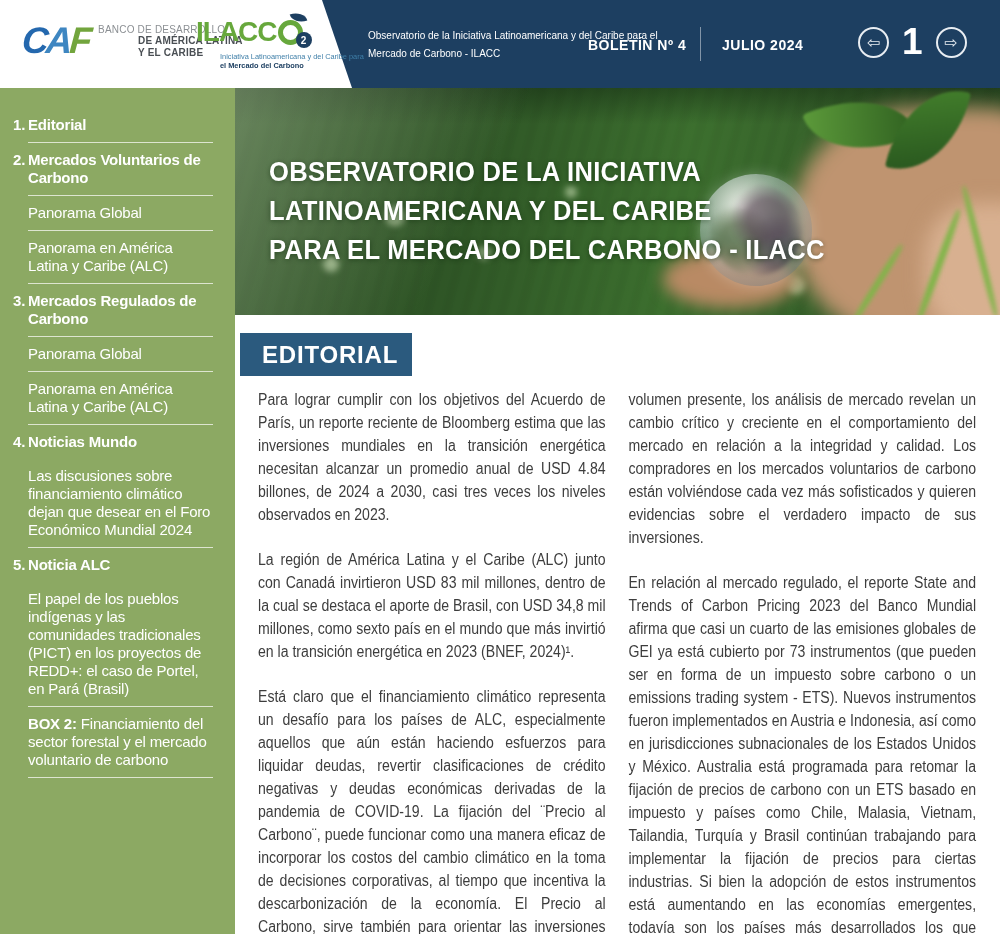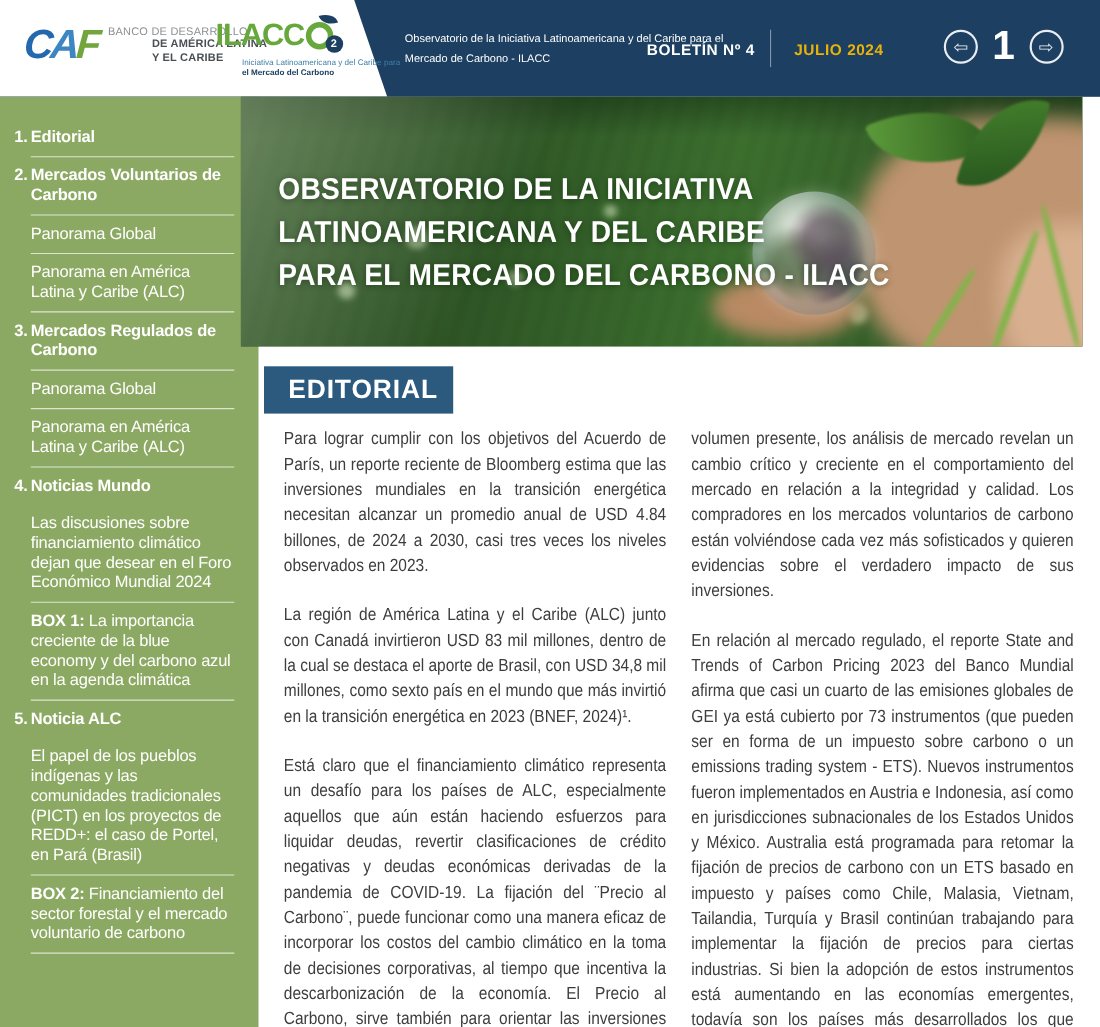--- a/index.html
+++ b/index.html
@@ -34,39 +34,39 @@
   .ilacc-o .two { position:absolute; right:-9px; bottom:-3px; width:16px; height:16px; background:#1d3f61;
                   border-radius:50%; color:#fff; font-size:10px; font-weight:700; display:flex; align-items:center; justify-content:center; }
   .ilacc-tagline { margin-top:6px; font-size:7.4px; line-height:9px;margin-left:24px; }
   .ilacc-tagline .t1 { color:#3f7fa8; }
   .ilacc-tagline .t2 { color:#1d3f61; font-weight:700; }
 
   .hdr-title { position:absolute; left:368px; top:27px; width:302px; color:#ffffff;
                font-size:10px; line-height:17.5px; font-weight:400; }
   .hdr-bulletin { position:absolute; left:588px; top:37px; color:#ffffff; font-size:14px; font-weight:700; letter-spacing:.5px; white-space:nowrap; }
   .hdr-divider { position:absolute; left:700px; top:27px; width:1px; height:34px; background:rgba(255,255,255,.45); }
-  .hdr-date { position:absolute; left:722px; top:37px; color:#eab308; font-size:14px; font-weight:700; letter-spacing:.5px; white-space:nowrap; }
+  .hdr-date { position:absolute; left:722px; top:37px; color:#ffffff; font-size:14px; font-weight:700; letter-spacing:.5px; white-space:nowrap; }
   .hdr-nav { position:absolute; left:858px; top:22px; display:flex; align-items:center; gap:13px; }
   .nav-circle { width:31px; height:31px; border:2px solid #e8edf2; border-radius:50%; color:#e8edf2;
                 display:flex; align-items:center; justify-content:center;
                 font-family:"DejaVu Sans",sans-serif; font-size:16px; cursor:pointer; }
   .page-num { color:#ffffff; font-size:37px; font-weight:700; line-height:40px; }
 
   
   .sidebar { position:absolute; left:0; top:88px; width:235px; height:846px; background:#8ca963; overflow:hidden; }
   .sidebar-toc { padding:20px 0 0 28px; }
   .toc-item { position:relative; width:185px; padding:8px 0 8px 0; border-bottom:1px solid rgba(255,255,255,.7);
               color:#ffffff; font-size:15px; line-height:18px; letter-spacing:-.2px; cursor:pointer; }
   .toc-item.head { font-weight:700; }
   .toc-item.nosep { border-bottom:none; }
   .toc-num { position:absolute; left:-15px; top:8px; }
   .toc-item b { font-weight:700; }
 
   
-  .hero { position:absolute; left:219px; top:88px; width:765px; height:227px; overflow:hidden;
+  .hero { position:absolute; left:235px; top:88px; width:765px; height:227px; overflow:hidden;
           background:linear-gradient(100deg,#24431f 0%,#2e5527 30%,#417a33 58%,#365f2b 82%,#2c4f24 100%); }
   .hero .texture { position:absolute; inset:-10px;
           background:repeating-linear-gradient(105deg, rgba(25,50,20,.38) 0 8px, rgba(72,122,52,.28) 8px 18px);
           filter:blur(6px); }
   .hero .rays { position:absolute; inset:0;
           background:linear-gradient(118deg, rgba(235,255,215,.34) 0%, rgba(235,255,215,0) 34%),
                      linear-gradient(180deg, rgba(15,35,15,.45) 0%, rgba(15,35,15,0) 16%); }
   .bokeh { position:absolute; border-radius:50%; background:rgba(240,255,215,.5); filter:blur(3px); }
   .b1 { left:150px; top:118px; width:20px; height:20px; }
   .b2 { left:242px; top:158px; width:14px; height:14px; }
@@ -159,21 +159,20 @@
   <div class="sidebar-toc">
       <div class="toc-item head"><span class="toc-num">1.</span>Editorial</div>
       <div class="toc-item head"><span class="toc-num">2.</span>Mercados Voluntarios de Carbono</div>
       <div class="toc-item">Panorama Global</div>
       <div class="toc-item">Panorama en América Latina y Caribe (ALC)</div>
       <div class="toc-item head"><span class="toc-num">3.</span>Mercados Regulados de Carbono</div>
       <div class="toc-item">Panorama Global</div>
       <div class="toc-item">Panorama en América Latina y Caribe (ALC)</div>
       <div class="toc-item head nosep"><span class="toc-num">4.</span>Noticias Mundo</div>
       <div class="toc-item">Las discusiones sobre financiamiento climático dejan que desear en el Foro Económico Mundial 2024</div>
-      <div class="toc-item"><b>BOX 1: </b>La importancia creciente de la blue economy y del carbono azul en la agenda climática</div>
       <div class="toc-item head nosep"><span class="toc-num">5.</span>Noticia ALC</div>
       <div class="toc-item">El papel de los pueblos indígenas y las comunidades tradicionales (PICT) en los proyectos de REDD+: el caso de Portel, en Pará (Brasil)</div>
       <div class="toc-item"><b>BOX 2: </b>Financiamiento del sector forestal y el mercado voluntario de carbono</div>
     </div>
 </div>
 
 <div class="hero">
   <div class="texture"></div>
   <div class="rays"></div>
   <div class="bokeh b1"></div>

